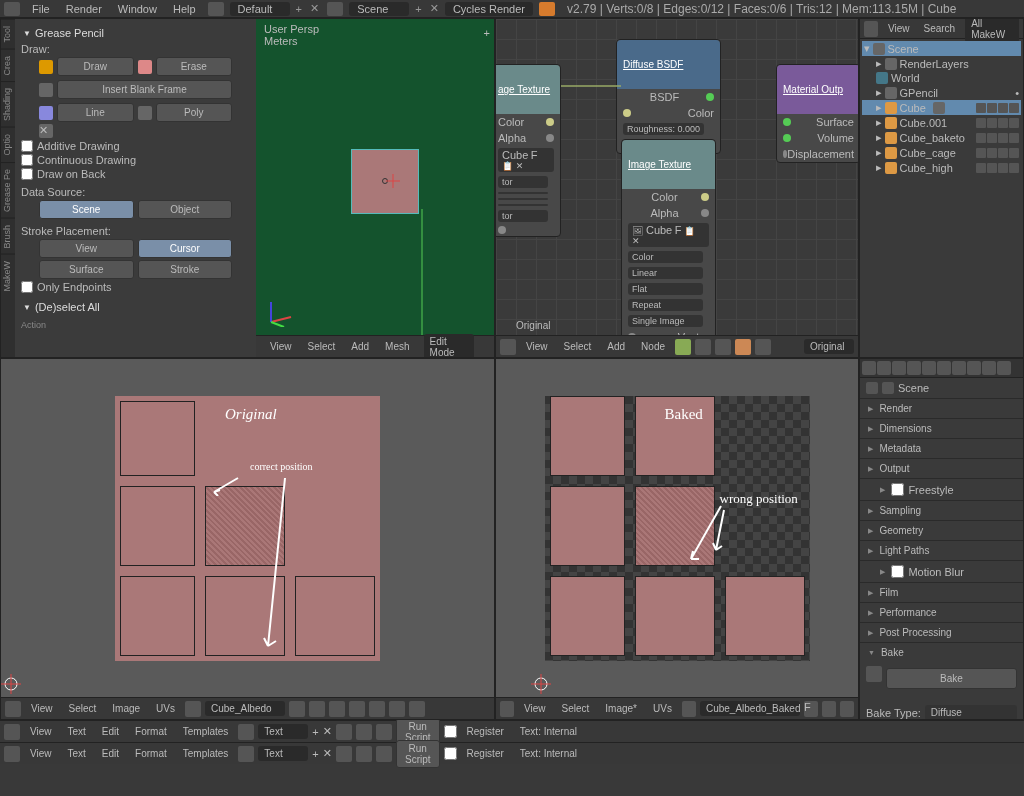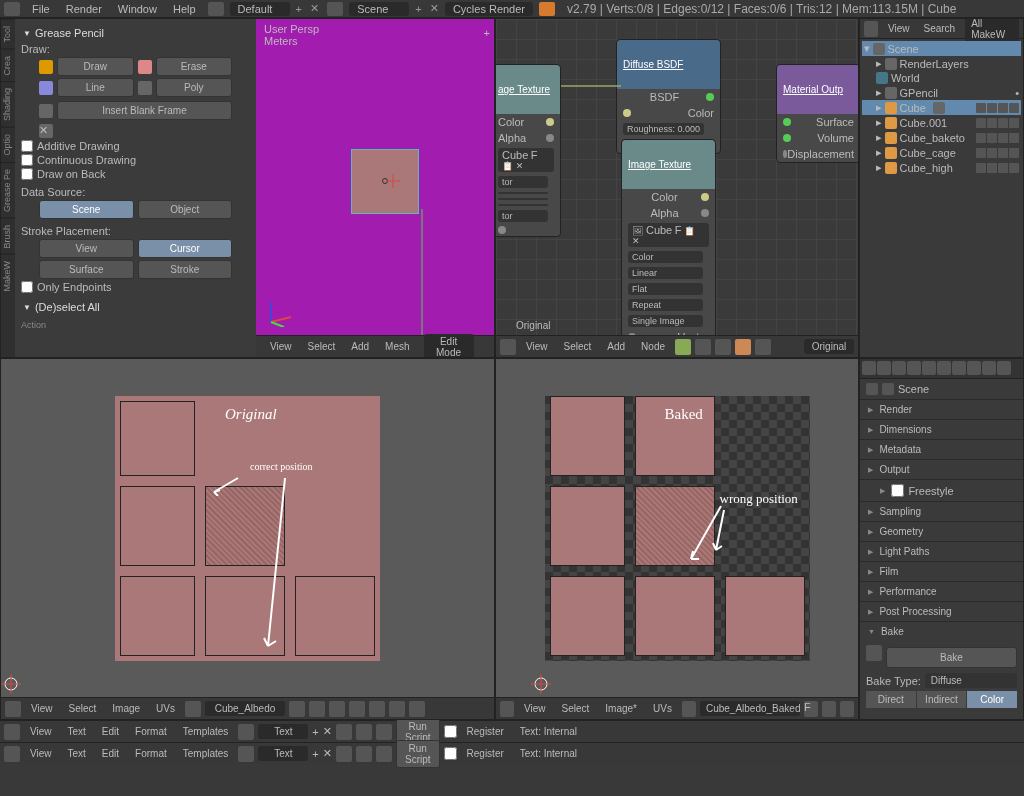--- a/index.html
+++ b/index.html
@@ -23,21 +23,21 @@
 .panel-header { display:flex; align-items:center; padding:4px 2px; color:#ddd; }
 .panel-header::before { content:"▼"; font-size:8px; margin-right:4px; }
 .row { display:flex; gap:4px; margin:2px 18px; align-items:center; }
 .btn2 { background:#555; border:1px solid #333; border-radius:3px; padding:3px 6px; text-align:center; flex:1; font-size:10px; }
 .btn2.active { background:#7a8fa8; color:#fff; }
 .fullbtn { background:#555; border:1px solid #333; border-radius:3px; padding:3px; text-align:center; margin:2px 0; font-size:10px; }
 .smallicon { width:14px; height:14px; background:#666; border-radius:2px; display:inline-block; }
 .chk { display:flex; align-items:center; gap:4px; margin:2px 0; font-size:10px; color:#aaa; }
 .chk input { width:12px; height:12px; }
 
-.viewport { flex:1; background:#a21caf; position:relative; }
+.viewport { flex:1; background:#14532d; position:relative; }
 .vp-text { position:absolute; top:4px; left:8px; font-size:10px; color:#ccc; }
 .cube3d { position:absolute; left:95px; top:130px; width:68px; height:65px; background:#aa7878; border:1px solid #5bb; }
 .axis3d { position:absolute; left:10px; bottom:30px; width:30px; height:30px; }
 .objname { position:absolute; left:55px; bottom:12px; font-size:10px; color:#9c6; }
 .bottombar { position:absolute; bottom:0; left:0; right:0; height:22px; background:#383838; display:flex; align-items:center; gap:4px; padding:0 4px; border-top:1px solid #222; }
 .bbtn { padding:2px 6px; font-size:10px; }
 .iconsm { width:16px; height:16px; background:#555; border-radius:2px; }
 
 
 .nodeed { background:#3a3a3a; grid-column:2; grid-row:1; position:relative; }
@@ -79,31 +79,31 @@
 .prop-tabs { height:20px; background:#333; display:flex; gap:1px; padding:2px; border-bottom:1px solid #222; }
 .prop-tabs span { width:14px; height:14px; background:#555; border-radius:2px; }
 .prop-head { padding:4px 6px; display:flex; align-items:center; gap:4px; font-size:10px; }
 .prop-head .pin { width:12px; height:12px; background:#555; border-radius:2px; }
 .collap { padding:4px 8px; border-top:1px solid #2a2a2a; font-size:10px; display:flex; align-items:center; }
 .collap::before { content:"▶"; font-size:7px; margin-right:6px; color:#888; }
 .collap.open::before { content:"▼"; }
 .collap.sub { padding-left:20px; }
 .bake-body { padding:4px 6px; }
 .widebake { background:#555; border:1px solid #333; border-radius:3px; text-align:center; padding:4px; margin:2px 0; font-size:10px; }
-.baketype { display:flex; gap:4px; align-items:center; margin:3px 0; }
+.baketype { display:flex; gap:4px; align-items:center; margin:14px 0; }
 .baketype .sel { flex:1; background:#333; padding:2px 6px; border-radius:3px; font-size:10px; }
 .tri { display:flex; gap:1px; margin:3px 0; }
 .tri .t { flex:1; background:#555; text-align:center; padding:3px; font-size:10px; }
 .tri .t.on { background:#7a8fa8; color:#fff; }
 
 
 .bottomstack { height:76px; display:flex; flex-direction:column; }
 .textarea { flex:1; background:#1a1a1a; font-family:monospace; font-size:10px; padding:2px 4px; color:#b8a; white-space:pre; overflow:hidden; }
 .textbar { height:22px; background:#383838; display:flex; align-items:center; gap:4px; padding:0 4px; border-top:1px solid #222; }
-.textfield { background:#2a2a2a; padding:2px 6px; border-radius:3px; font-size:10px; min-width:50px;text-align:center; }
+.textfield { background:#2a2a2a; padding:2px 6px; border-radius:3px; font-size:10px; min-width:50px; }
 </style>
 </head>
 <body>
 
 <div class="topbar">
   <span class="iconbox"></span>
   <span class="menu">File</span>
   <span class="menu">Render</span>
   <span class="menu">Window</span>
   <span class="menu">Help</span>
@@ -136,28 +136,28 @@
       <div class="panel-inner">
         <div class="panel-header">Grease Pencil</div>
         <div class="lbl">Draw:</div>
         <div class="row">
           <span class="smallicon" style="background:#d90"></span>
           <span class="btn2">Draw</span>
           <span class="smallicon" style="background:#d88"></span>
           <span class="btn2">Erase</span>
         </div>
         <div class="row">
+          <span class="smallicon"></span>
+          <div class="fullbtn" style="flex:1">Insert Blank Frame</div>
+        </div>
+        <div class="row">
           <span class="smallicon" style="background:#88d"></span>
           <span class="btn2">Line</span>
           <span class="smallicon"></span>
           <span class="btn2">Poly</span>
-        </div>
-        <div class="row">
-          <span class="smallicon"></span>
-          <div class="fullbtn" style="flex:1">Insert Blank Frame</div>
         </div>
         <div class="row">
           <span class="smallicon">✕</span>
         </div>
         <div class="chk">
             <input type="checkbox" style="">
             <span>Additive Drawing</span>
           </div>
         <div class="chk">
             <input type="checkbox" style="">
@@ -550,20 +550,24 @@
     <div class="collap">Dimensions</div>
     <div class="collap">Metadata</div>
     <div class="collap">Output</div>
     <div class="collap sub">
         <input type="checkbox" style="margin-right: 4px;"> 
         <span>Freestyle</span>
       </div>
     <div class="collap">Sampling</div>
     <div class="collap">Geometry</div>
     <div class="collap">Light Paths</div>
+    <div class="collap sub">
+        <input type="checkbox" style="margin-right: 4px;"> 
+        <span>Motion Blur</span>
+      </div>
     <div class="collap">Film</div>
     <div class="collap">Performance</div>
     <div class="collap">Post Processing</div>
     <div class="collap open">Bake</div>
     <div class="bake-body">
       <div style="display:flex;gap:4px">
           <span class="iconsm"></span>
           <div class="widebake" style="flex:1">Bake</div>
         </div>
       <div class="baketype">

